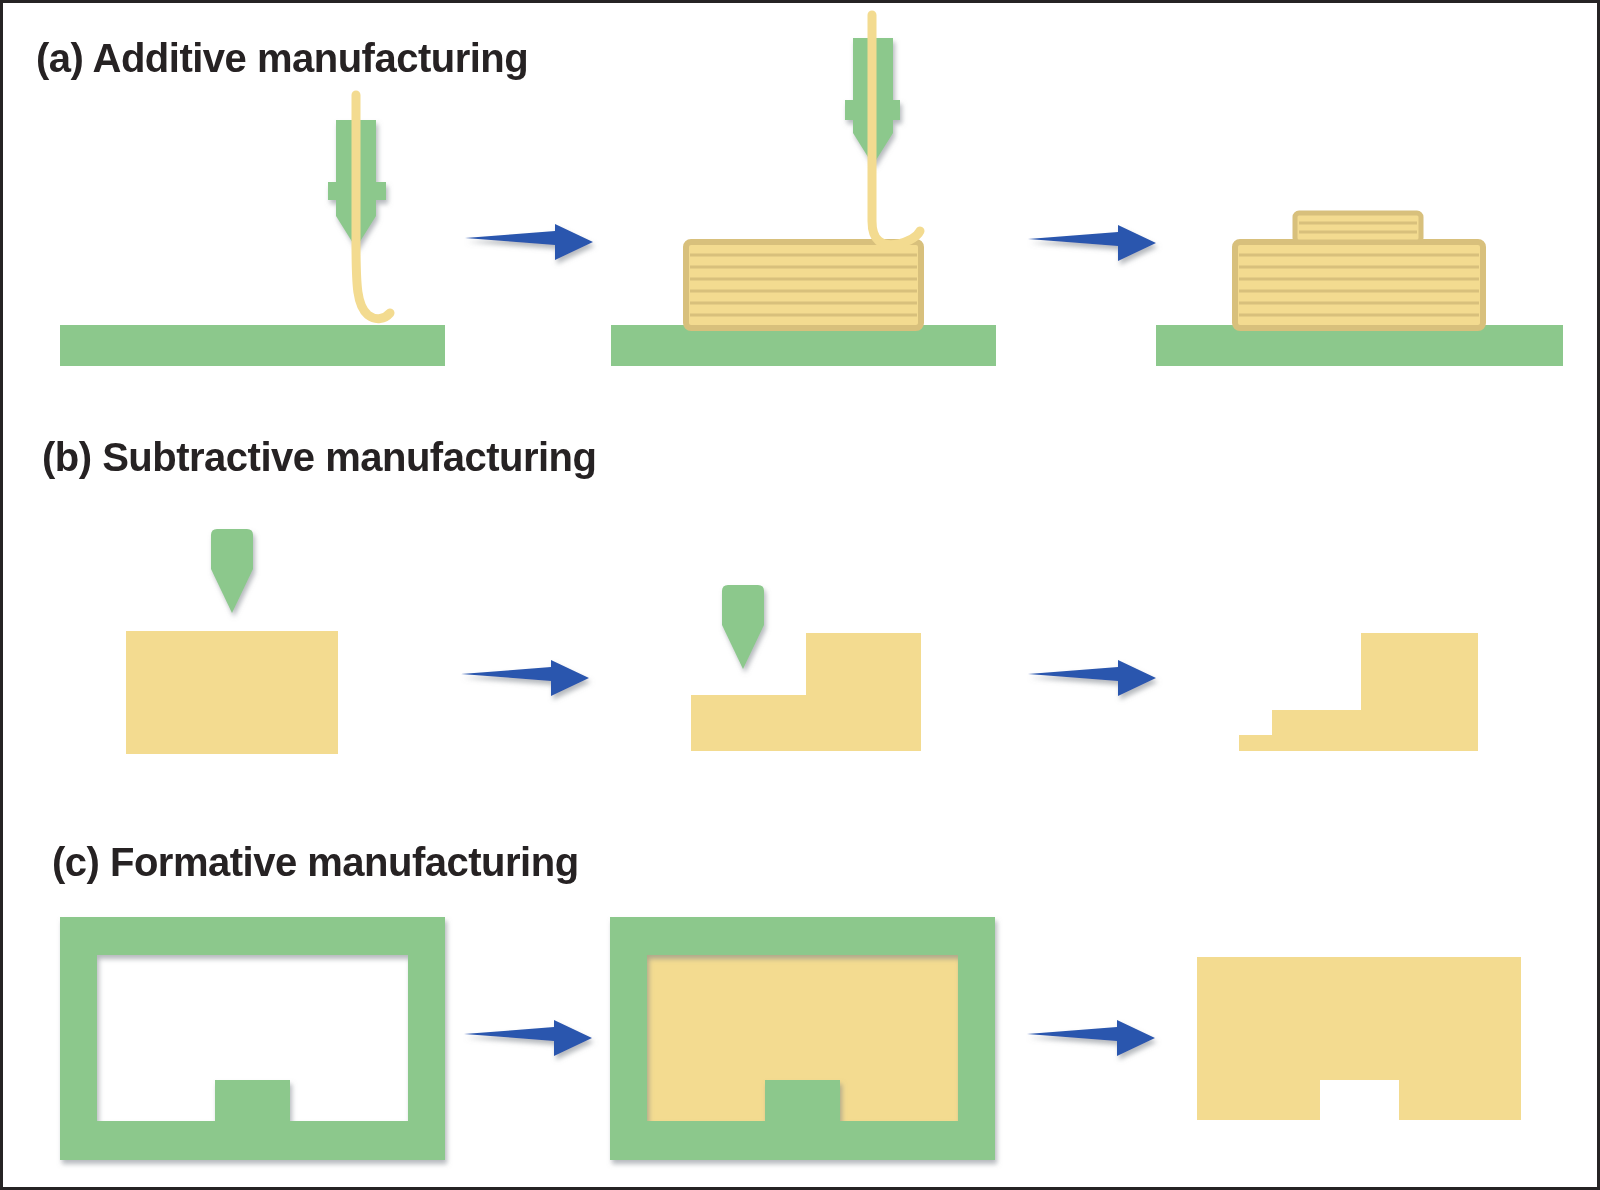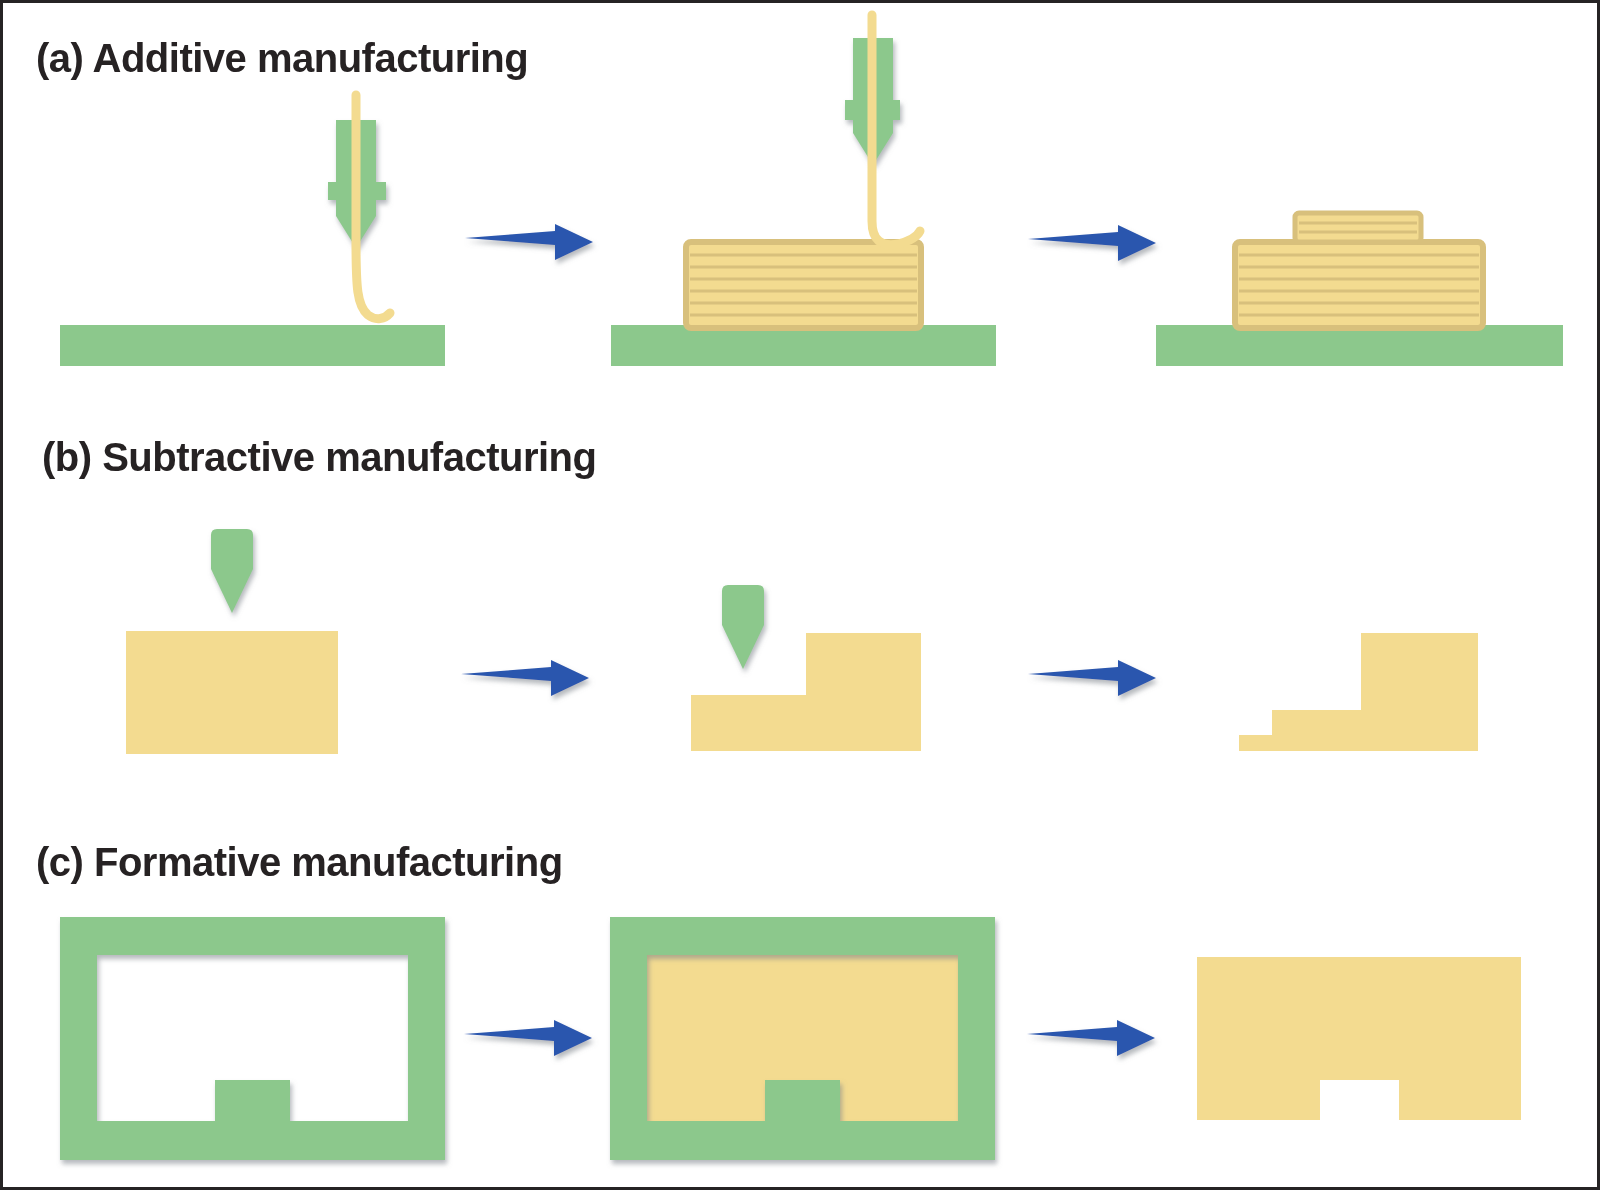--- a/index.html
+++ b/index.html
@@ -22,21 +22,21 @@
     margin: 0;
     font-weight: bold;
     font-size: 40px;
     line-height: 1.2;
     letter-spacing: -0.5px;
     color: var(--ink, #262223);
     white-space: nowrap;
   }
   #title-a { left: 33px; top: 24px; margin-top: 7px; }
   #title-b { left: 39px; top: 430px; }
-  #title-c { left: 33px; top: 835px; }
+  #title-c { left: 49px; top: 835px; }
   svg.art { position: absolute; left: 0; top: 0; display: block; }
   .green  { fill: var(--green, #8CC88C); }
   .yellow { fill: var(--yellow, #F3DB90); }
   .blue   { fill: var(--blue, #2B57AE); }
   .filament {
     stroke: var(--yellow, #F3DB90);
     stroke-width: 9;
     fill: none;
     stroke-linecap: round;
   }

